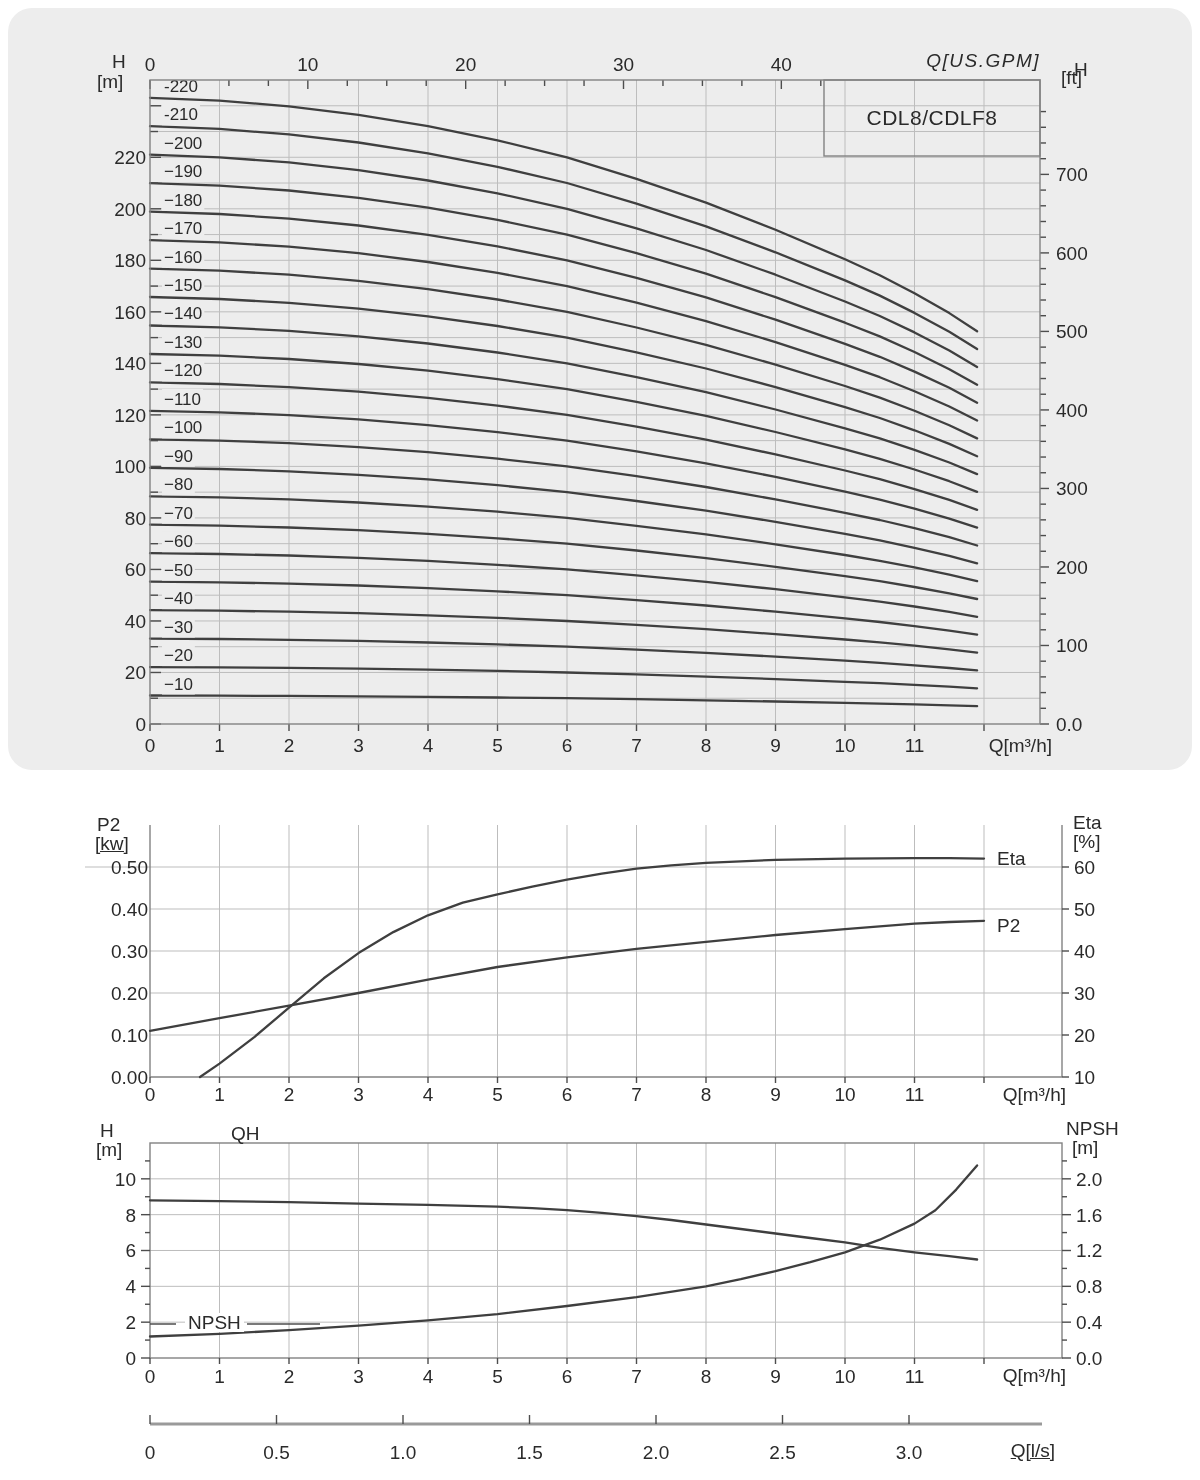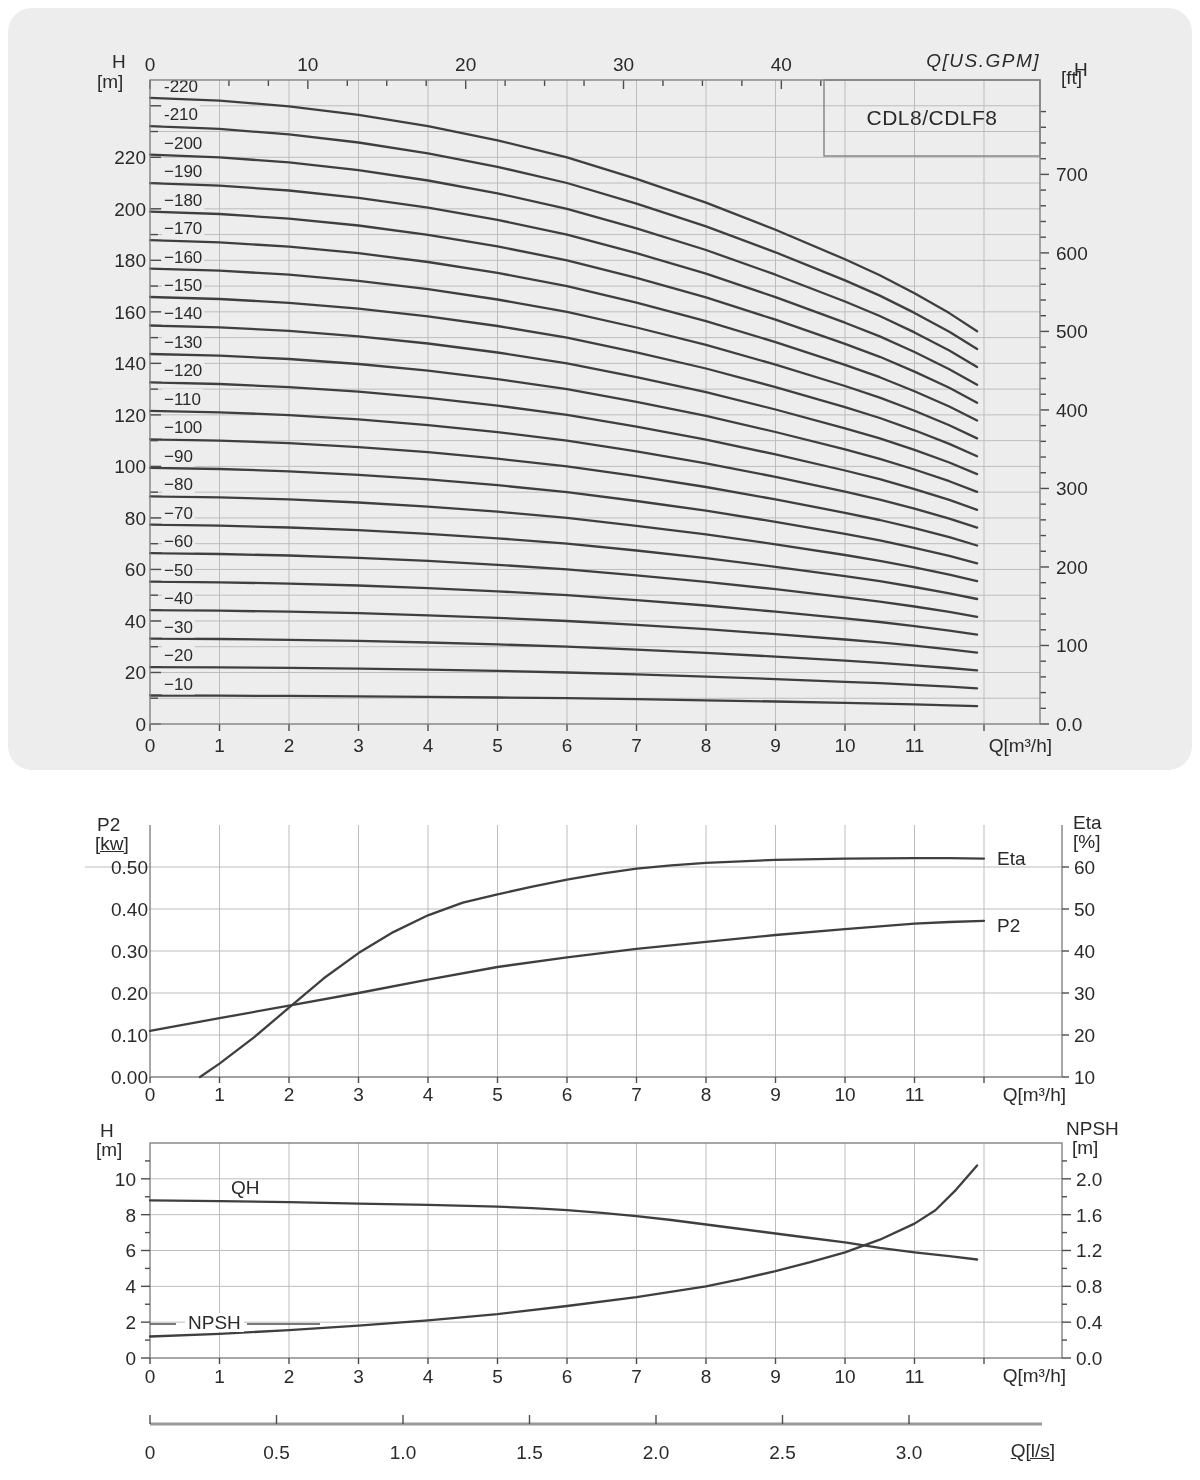--- a/index.html
+++ b/index.html
@@ -450,18 +450,18 @@
   <div class="lbl" style="left:1073px;top:813px;">Eta</div>
   <div class="lbl" style="left:1073px;top:832px;">[%]</div>
   <div class="lbl" style="left:997px;top:849px;">Eta</div>
   <div class="lbl" style="left:997px;top:916px;">P2</div>
   <div class="lbl r" style="left:866px;top:1085px;width:200px;">Q[m³/h]</div>
 
   <div class="lbl" style="left:100px;top:1121px;">H</div>
   <div class="lbl" style="left:96px;top:1140px;">[m]</div>
   <div class="lbl" style="left:1066px;top:1119px;">NPSH</div>
   <div class="lbl" style="left:1072px;top:1138px;">[m]</div>
-  <div class="lbl" style="left:231px;top:1178px;">QH</div>
+  <div class="lbl" style="left:231px;top:1124px;">QH</div>
   <div class="lbl" style="left:185px;top:1313px;background:#ffffff;padding:0 3px;">NPSH</div>
   <div class="lbl r" style="left:866px;top:1366px;width:200px;">Q[m³/h]</div>
 
   <div class="lbl r" style="left:905px;top:1441px;width:150px;text-decoration:underline;">Q[l/s]</div>
 </div>
 
 </body></html>

